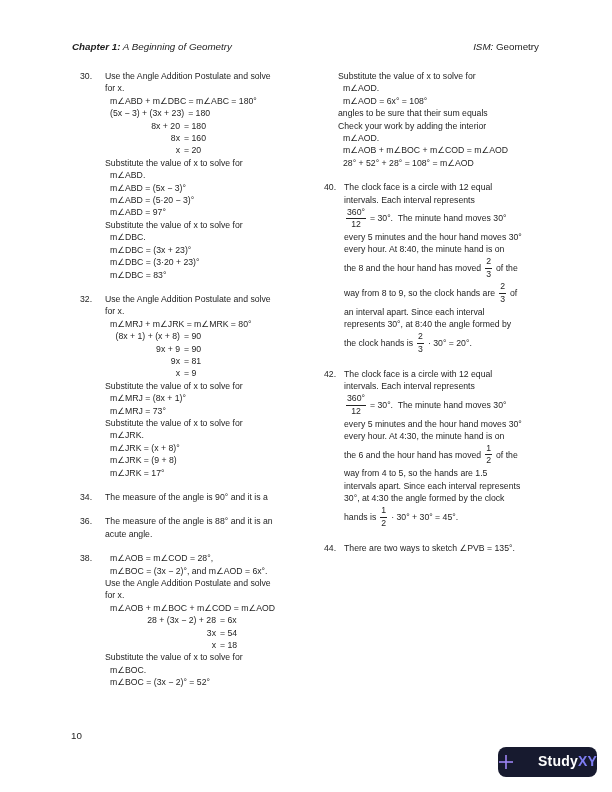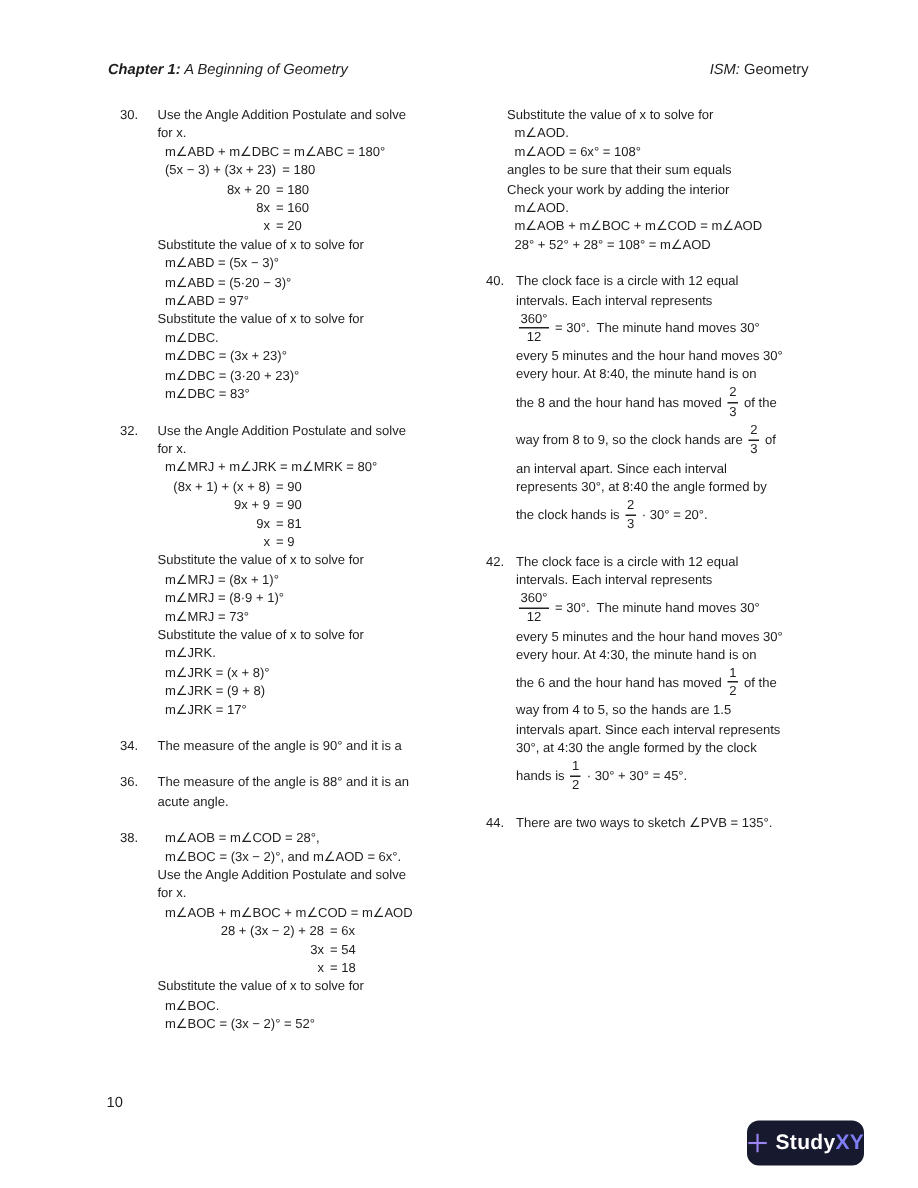--- a/index.html
+++ b/index.html
@@ -23,21 +23,21 @@
   .step.wide{width:140px;}
   .lhs{text-align:right;padding-right:4px;white-space:pre;}
   .rhs{white-space:pre;}
   .frow{display:flex;align-items:center;min-height:25px;}
   .seg{white-space:pre;}
   .frac{display:inline-flex;flex-direction:column;align-items:center;line-height:9.5px;margin:0 4px;}
   .frac:first-child{margin-left:2px;}
   .fnum{border-bottom:1px solid #222;padding:0 1px 1px;}
   .fden{padding-top:1px;}
   .pagenum{position:absolute;left:71px;top:730px;font-size:9.8px;}
-  .badge{position:absolute;left:498px;top:747px;width:78px;height:30px;background:#171a2f;border-radius:8px;
+  .badge{position:absolute;left:498px;top:747px;width:99px;height:30px;background:#171a2f;border-radius:8px;
          display:flex;align-items:center;justify-content:space-between;gap:5px;}
   .study{color:#ffffff;font-weight:bold;font-size:14px;letter-spacing:0.2px;}
   .xy{color:#7e7df3;font-weight:bold;font-size:14px;letter-spacing:0.2px;}
 </style>
 </head>
 <body>
 
 <div class="page">
 
   <div class="hdr">
@@ -63,20 +63,21 @@
           </div>
         <div class="step">
             <span class="lhs">8x</span>
             <span class="rhs">= 160</span>
           </div>
         <div class="step">
             <span class="lhs">x</span>
             <span class="rhs">= 20</span>
           </div>
         <div class="ln">Substitute the value of x to solve for</div>
+        <div class="ln m">m∠ABD.</div>
         <div class="ln m">m∠ABD = (5x − 3)°</div>
         <div class="ln m">m∠ABD = (5·20 − 3)°</div>
         <div class="ln m">m∠ABD = 97°</div>
         <div class="ln">Substitute the value of x to solve for</div>
         <div class="ln m">m∠DBC.</div>
         <div class="ln m">m∠DBC = (3x + 23)°</div>
         <div class="ln m">m∠DBC = (3·20 + 23)°</div>
         <div class="ln m">m∠DBC = 83°</div>
       </div>
     </div>
@@ -98,21 +99,20 @@
         <div class="step">
             <span class="lhs">9x</span>
             <span class="rhs">= 81</span>
           </div>
         <div class="step">
             <span class="lhs">x</span>
             <span class="rhs">= 9</span>
           </div>
         <div class="ln">Substitute the value of x to solve for</div>
         <div class="ln m">m∠MRJ = (8x + 1)°</div>
-        <div class="ln m">m∠MRJ = (8·9 + 1)°</div>
         <div class="ln m">m∠MRJ = 73°</div>
         <div class="ln">Substitute the value of x to solve for</div>
         <div class="ln m">m∠JRK.</div>
         <div class="ln m">m∠JRK = (x + 8)°</div>
         <div class="ln m">m∠JRK = (9 + 8)</div>
         <div class="ln m">m∠JRK = 17°</div>
       </div>
     </div>
 
     <div class="item">

